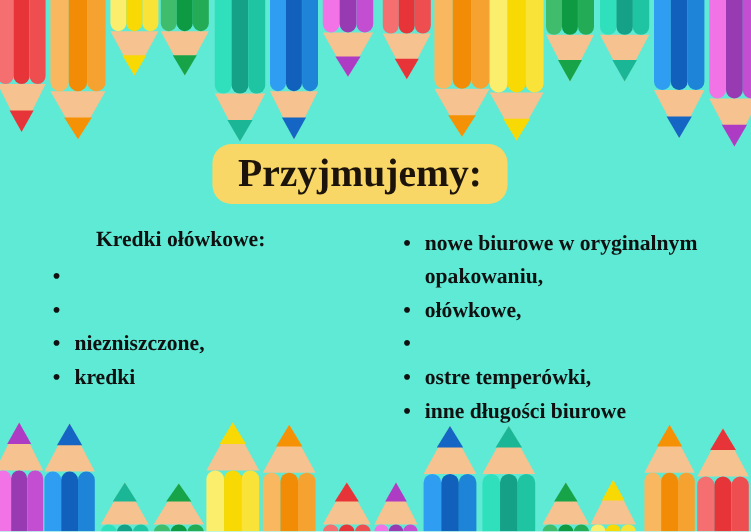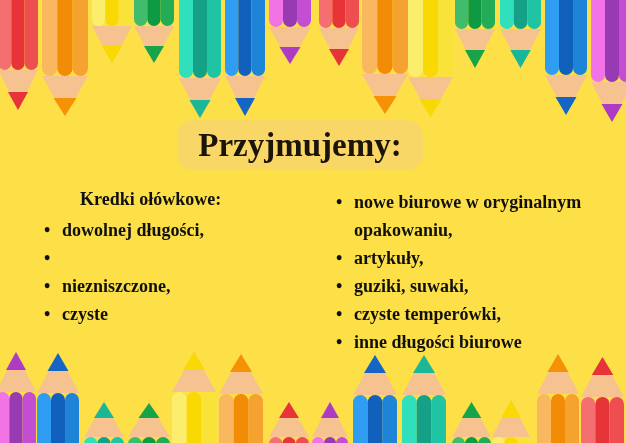--- a/index.html
+++ b/index.html
@@ -1,16 +1,16 @@
 <!DOCTYPE html>
 <html><head>
 <meta charset="utf-8">
 <style>
   html,body{margin:0;padding:0;background:#ffffff;}
-  #page{position:relative;width:626px;height:443px;overflow:hidden;background:#fde047;
+  #page{position:relative;width:626px;height:443px;overflow:hidden;background:#5eead4;
         font-family:"Liberation Serif", serif;}
   .strip{position:absolute;left:0;width:626px;pointer-events:none;}
   #top-strip{top:0;height:125px;}
   #bottom-strip{bottom:0;height:95px;}
   #banner{position:absolute;left:177px;top:120px;width:246px;height:50px;border-radius:16px;
           display:flex;align-items:center;justify-content:center;}
   #banner .title{font-weight:bold;font-size:33px;color:#1c140a;letter-spacing:0px;}
   .col{position:absolute;font-weight:bold;color:#101010;font-size:18px;}
   #left-col{left:44px;top:186px;width:250px;}
   #right-col{left:336px;top:188px;width:266px;}
@@ -229,53 +229,51 @@
 
   <div id="banner" style="background: rgb(248, 215, 102);">
     <span class="title">Przyjmujemy:</span>
   </div>
 
   <div id="left-col" class="col">
     <div class="col-heading">Kredki ołówkowe:</div>
     <ul class="blist">
         <li>
           <span class="bullet">•</span>
-          <span class="li-text">dowolnej długości,</span>
         </li>
         <li>
           <span class="bullet">•</span>
         </li>
         <li>
           <span class="bullet">•</span>
           <span class="li-text">niezniszczone,</span>
         </li>
         <li>
           <span class="bullet">•</span>
-          <span class="li-text">czyste</span>
+          <span class="li-text">kredki</span>
         </li>
       </ul>
   </div>
 
   <div id="right-col" class="col">
     <ul class="blist">
         <li>
           <span class="bullet">•</span>
           <span class="li-text">nowe biurowe w oryginalnym opakowaniu,</span>
         </li>
         <li>
           <span class="bullet">•</span>
-          <span class="li-text">artykuły,</span>
-        </li>
-        <li>
-          <span class="bullet">•</span>
-          <span class="li-text">guziki, suwaki,</span>
-        </li>
-        <li>
-          <span class="bullet">•</span>
-          <span class="li-text">czyste temperówki,</span>
+          <span class="li-text">ołówkowe,</span>
+        </li>
+        <li>
+          <span class="bullet">•</span>
+        </li>
+        <li>
+          <span class="bullet">•</span>
+          <span class="li-text">ostre temperówki,</span>
         </li>
         <li>
           <span class="bullet">•</span>
           <span class="li-text">inne długości biurowe</span>
         </li>
       </ul>
   </div>
 
 </div>
 

